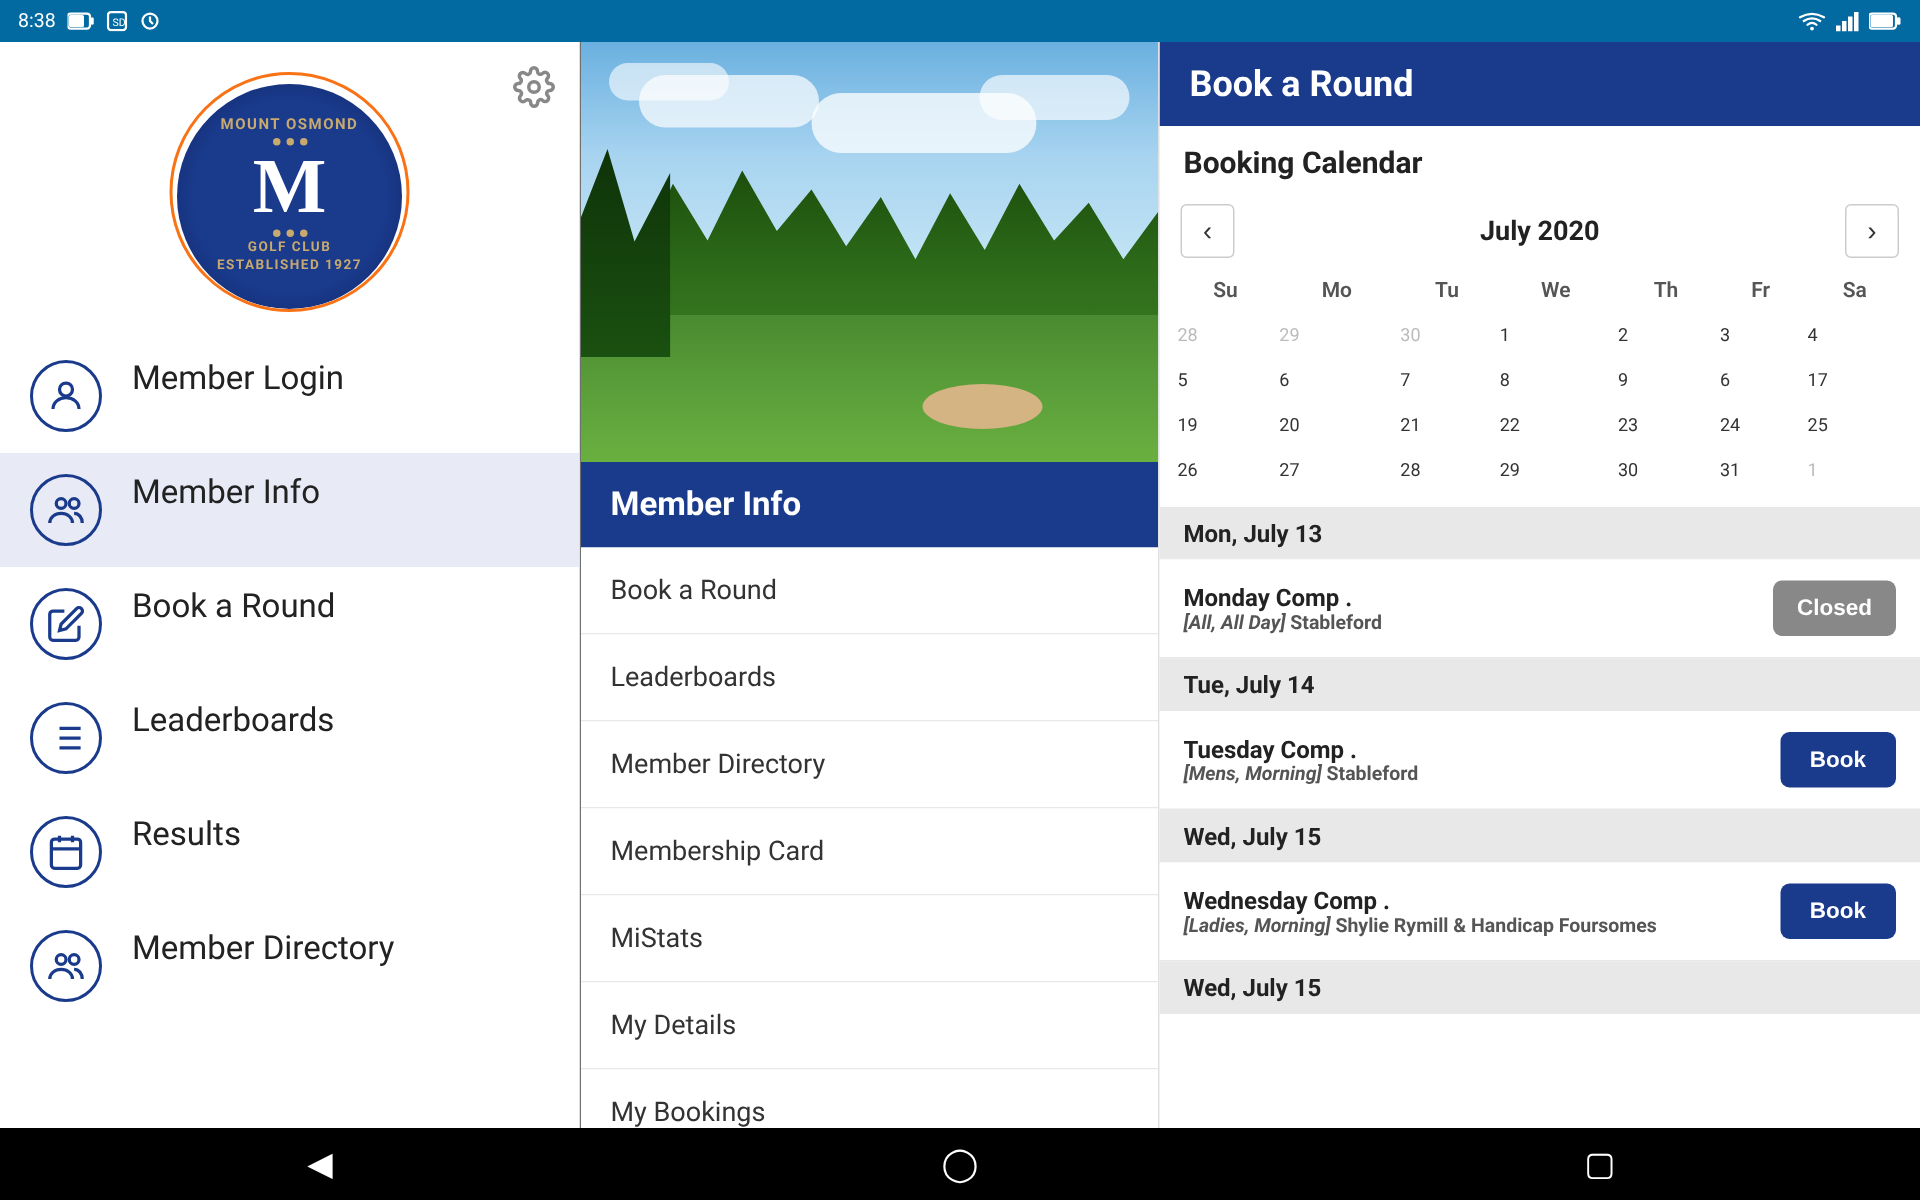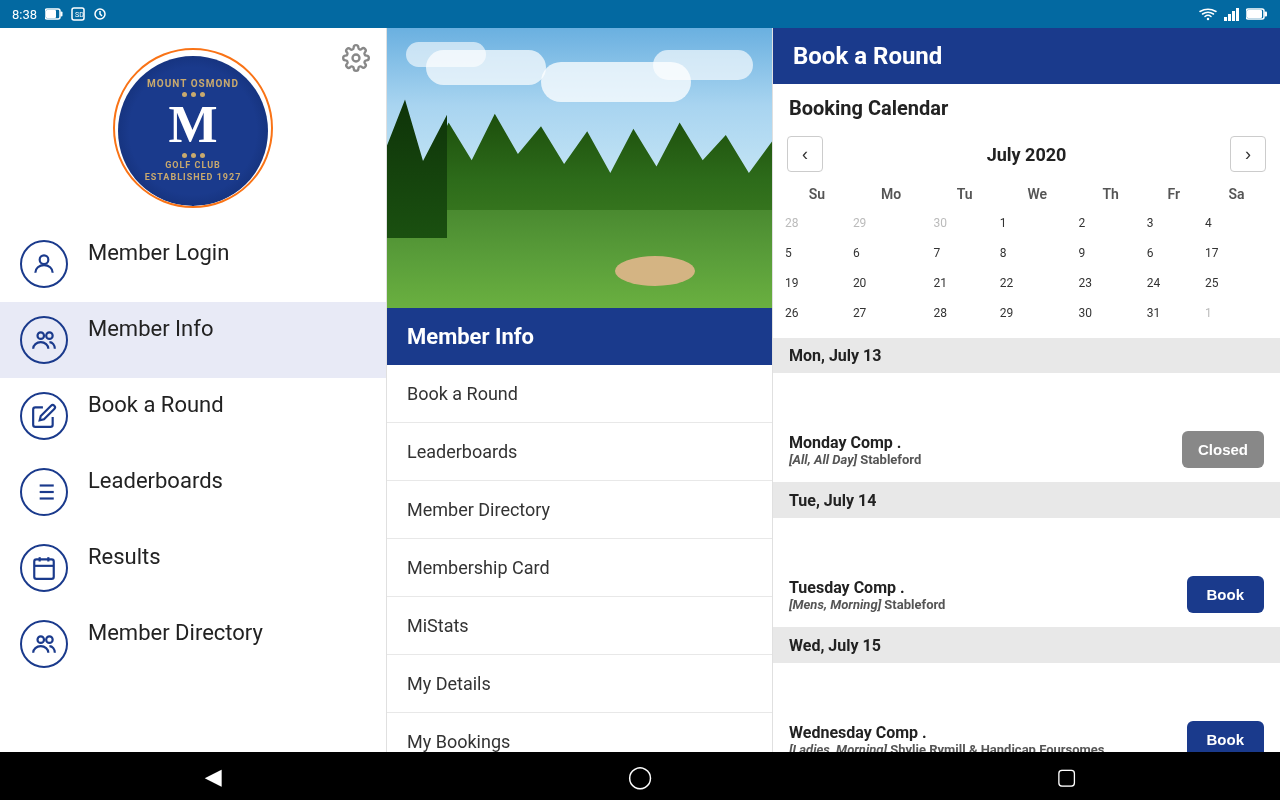--- a/index.html
+++ b/index.html
@@ -318,21 +318,20 @@
       color: #222;
     }
 
     .event-item {
       display: flex;
       align-items: center;
       justify-content: space-between;
       padding: 14px 16px;
       border-bottom: 1px solid #e8e8e8;
       background: #fff;
-      margin-top: 44px;
     }
 
     .event-info {
       flex: 1;
     }
 
     .event-name {
       font-size: 16px;
       font-weight: bold;
       color: #222;

